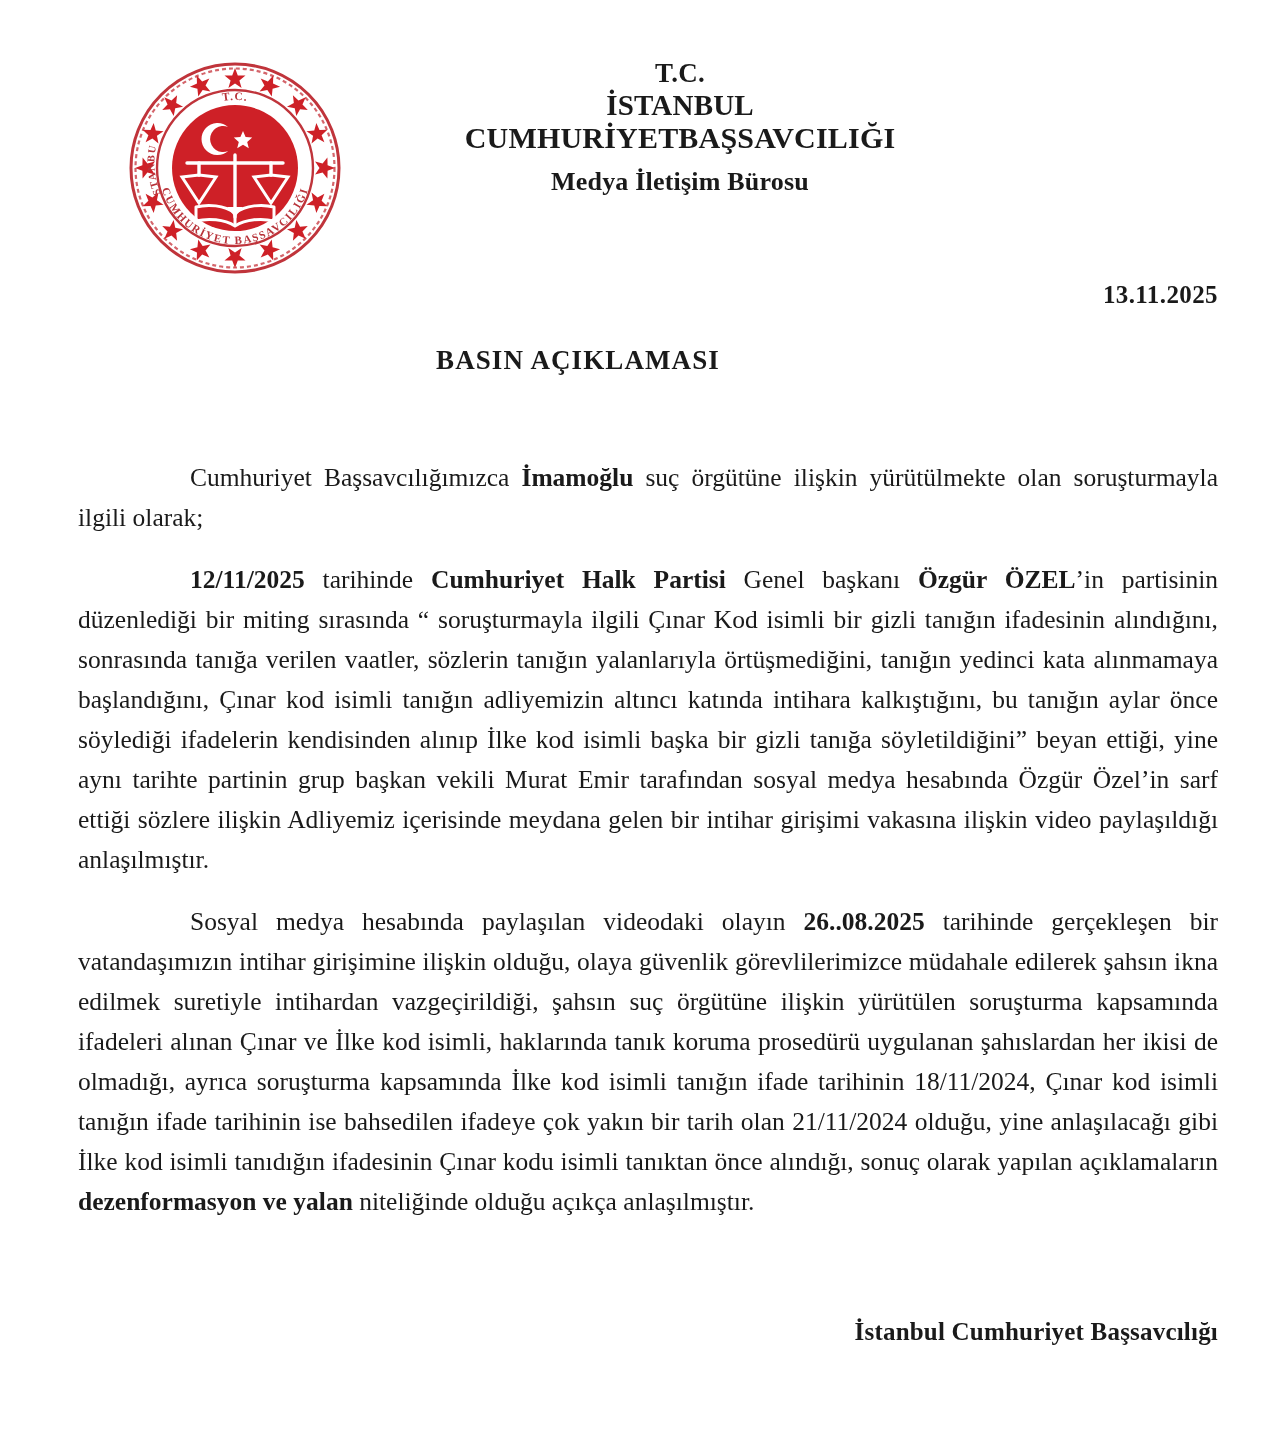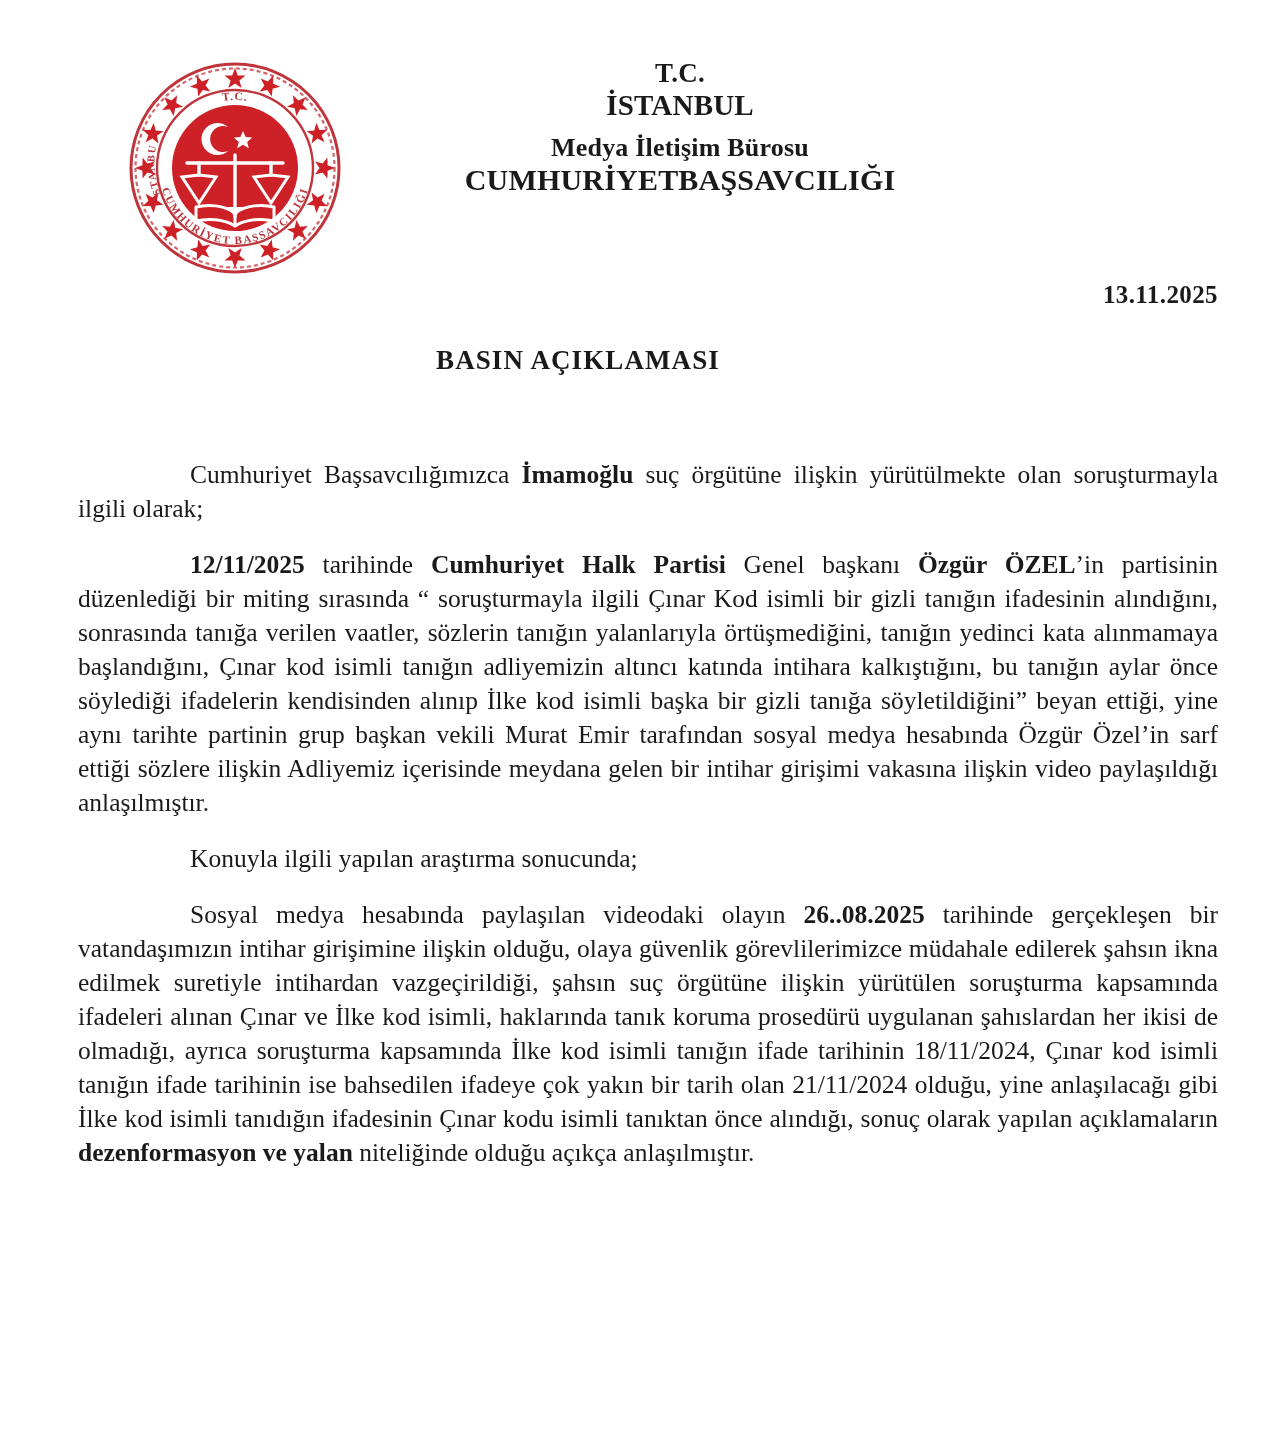--- a/index.html
+++ b/index.html
@@ -76,21 +76,21 @@
   
   .body-copy {
     position: absolute;
     left: 78px;
     top: 458px;
     width: 1140px;
   }
   .para {
     margin: 0 0 22px 0;
     font-size: 25.5px;
-    line-height: 34px;
+    line-height: 40px;
     text-align: justify;
     text-justify: inter-word;
     text-indent: 112px;
     hyphens: none;
   }
   .para b { font-weight: bold; }
 
   .signature {
     position: absolute;
     right: 62px;
@@ -231,35 +231,35 @@
 
       <g stroke="#ffffff" stroke-width="3" fill="none" stroke-linejoin="round">
         <path d="M 111 156 C 100 148 84 147 72 150 L 72 164 C 84 161 100 162 111 169 C 122 162 138 161 150 164 L 150 150 C 138 147 122 148 111 156 Z"></path>
         <line x1="111" y1="156" x2="111" y2="169"></line>
       </g>
     </svg>
 
     <div class="header-titles">
       <div class="line hl-tc">T.C.</div>
       <div class="line hl-city">İSTANBUL</div>
+      <div class="line hl-office">CUMHURİYETBAŞSAVCILIĞI</div>
       <div class="line hl-bureau">Medya İletişim Bürosu</div>
-      <div class="line hl-office">CUMHURİYETBAŞSAVCILIĞI</div>
     </div>
 
     <div class="doc-date">13.11.2025</div>
   </div>
 
   <div class="doc-title">BASIN AÇIKLAMASI</div>
 
   <div class="body-copy">
 
     <p class="para"><span>Cumhuriyet Başsavcılığımızca </span><b>İmamoğlu</b><span> suç örgütüne ilişkin yürütülmekte olan soruşturmayla ilgili olarak;</span></p>
 
     <p class="para"><b>12/11/2025</b><span> tarihinde </span><b>Cumhuriyet Halk Partisi</b><span> Genel başkanı </span><b>Özgür ÖZEL</b><span>’in partisinin düzenlediği bir miting sırasında “ soruşturmayla ilgili Çınar Kod isimli bir gizli tanığın ifadesinin alındığını, sonrasında tanığa verilen vaatler, sözlerin tanığın yalanlarıyla örtüşmediğini, tanığın yedinci kata alınmamaya başlandığını, Çınar kod isimli tanığın adliyemizin altıncı katında intihara kalkıştığını, bu tanığın aylar önce söylediği ifadelerin kendisinden alınıp İlke kod isimli başka bir gizli tanığa söyletildiğini” beyan ettiği, yine aynı tarihte partinin grup başkan vekili Murat Emir tarafından sosyal medya hesabında Özgür Özel’in sarf ettiği sözlere ilişkin Adliyemiz içerisinde meydana gelen bir intihar girişimi vakasına ilişkin video paylaşıldığı anlaşılmıştır.</span></p>
 
-    <p class="para"><span>Konuyla ilgili yapılan araştırma sonucunda;</span></p>
 
     <p class="para"><span>Sosyal medya hesabında paylaşılan videodaki olayın </span><b>26..08.2025</b><span> tarihinde gerçekleşen bir vatandaşımızın intihar girişimine ilişkin olduğu, olaya güvenlik görevlilerimizce müdahale edilerek şahsın ikna edilmek suretiyle intihardan vazgeçirildiği, şahsın suç örgütüne ilişkin yürütülen soruşturma kapsamında ifadeleri alınan Çınar ve İlke kod isimli, haklarında tanık koruma prosedürü uygulanan şahıslardan her ikisi de olmadığı, ayrıca soruşturma kapsamında İlke kod isimli tanığın ifade tarihinin 18/11/2024, Çınar kod isimli tanığın ifade tarihinin ise bahsedilen ifadeye çok yakın bir tarih olan 21/11/2024 olduğu, yine anlaşılacağı gibi İlke kod isimli tanıdığın ifadesinin Çınar kodu isimli tanıktan önce alındığı, sonuç olarak yapılan açıklamaların </span><b>dezenformasyon ve yalan</b><span> niteliğinde olduğu açıkça anlaşılmıştır.</span></p>
 
   </div>
 
+  <div class="signature">İstanbul Cumhuriyet Başsavcılığı</div>
 
 </div>
 
 </body></html>

